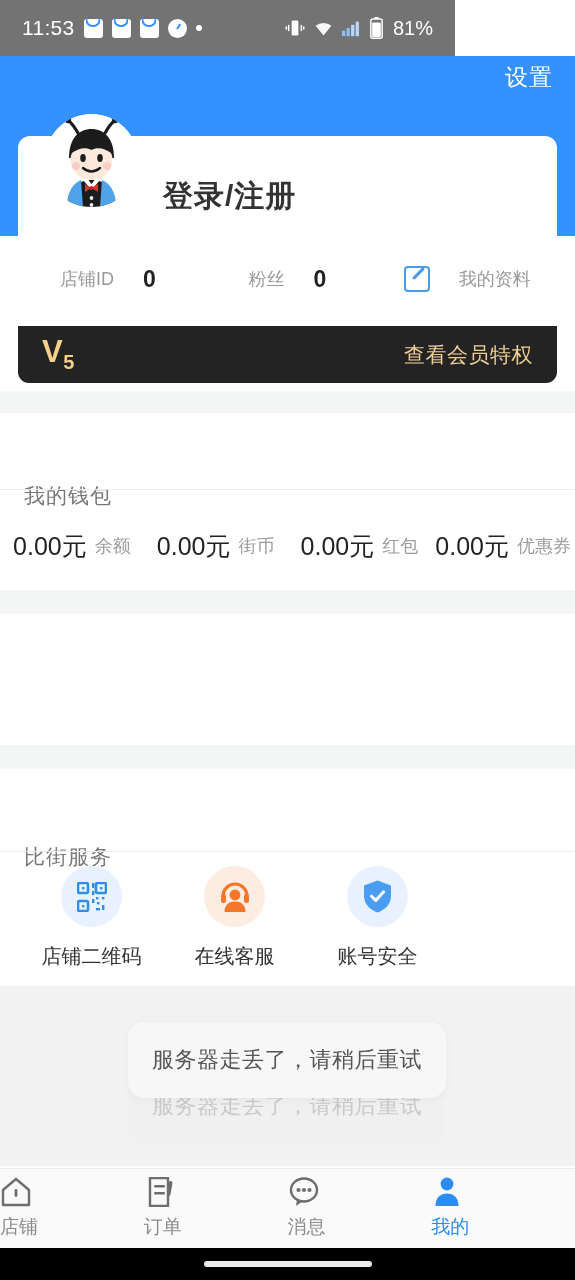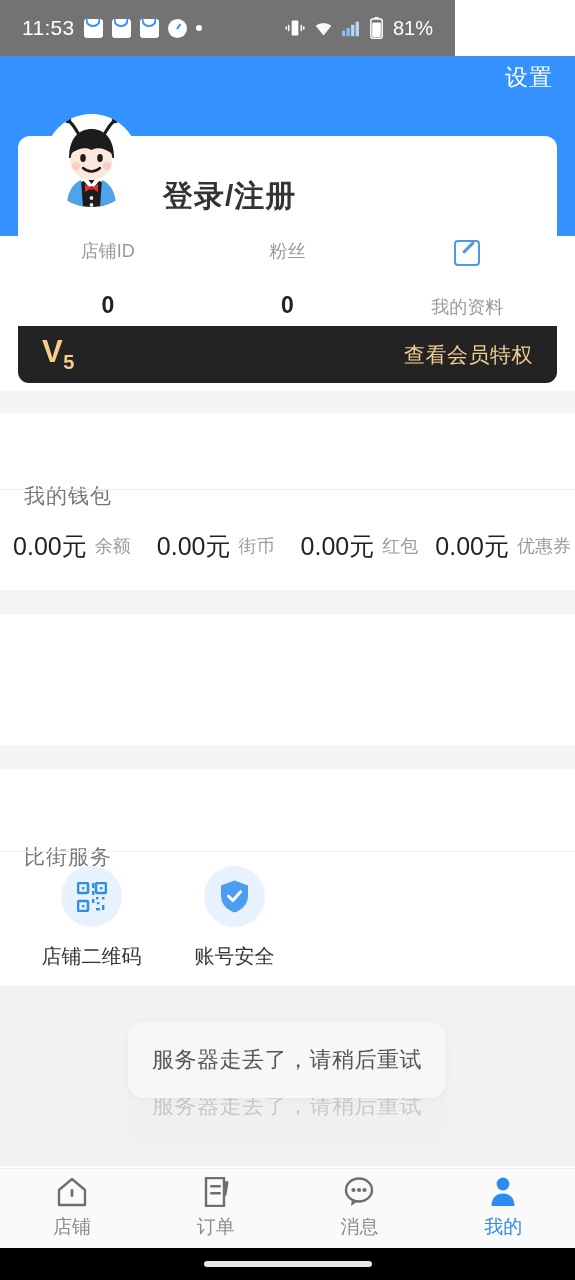--- a/index.html
+++ b/index.html
@@ -65,21 +65,21 @@
   .login-title {
     position: absolute; top: 40px; left: 145px;
     font-size: 30px; font-weight: 700; color: #333; letter-spacing: 1px;
     cursor: pointer;
   }
   .stats-row {
     position: absolute; top: 96px; left: 0; width: 539px; height: 94px;
     display: flex;
   }
   .stat-cell {
-    flex: 1; display: flex; flex-direction: column;
+    flex: 1; display: flex; flex-direction: row;
     align-items: center; justify-content: center; gap: 29px;
   }
   .stat-label { font-size: 18px; color: #999; }
   .stat-value { font-size: 23px; font-weight: 700; color: #222; }
   .edit-icon-box {
     width: 26px; height: 26px; border: 2px solid #4a9ae8; border-radius: 4px;
     position: relative;
   }
   .edit-icon-box::after {
     content: ""; position: absolute; left: 5px; top: 4px;
@@ -153,21 +153,21 @@
   }
 
   
   .bottom-nav {
     position: absolute; top: 1168px; left: 0; width: 575px; height: 80px;
     background: #fafafa; border-top: 1px solid #ededed;
     display: flex;
   }
   .nav-item {
     flex: 1; display: flex; flex-direction: column;
-    align-items: center; justify-content: center; gap: 7px; cursor: pointer;
+    justify-content: center; gap: 7px; cursor: pointer;
   }
   .nav-label { font-size: 19px; color: #8c8c8c; }
   .nav-item.active .nav-label { color: #2d8cf0; }
   .nav-ico { width: 32px; height: 30px; position: relative; }
 
   
   .home-bar {
     position: absolute; top: 1248px; left: 0; width: 575px; height: 32px;
     background: #000; display: flex; align-items: center; justify-content: center;
   }
@@ -325,20 +325,32 @@
           <rect x="25" y="15" width="2.4" height="2.4" fill="#2f8fe8"></rect>
           <rect x="15" y="17" width="2.4" height="4" fill="#2f8fe8"></rect>
           <rect x="20" y="20" width="2.4" height="2.4" fill="#2f8fe8"></rect>
           <rect x="25" y="23" width="2.4" height="5" fill="#2f8fe8"></rect>
           <rect x="19" y="26" width="4" height="2.4" fill="#2f8fe8"></rect>
         </svg>
       </span>
       <span class="svc-label">店铺二维码</span>
     </div>
 
+    <div class="svc-cell">
+      <span class="svc-circle c-org-lt">
+        <svg width="32" height="30" viewBox="0 0 32 30">
+          <path d="M4 14 A12 12 0 0 1 28 14" fill="none" stroke="#f4762a" stroke-width="3.2" stroke-linecap="round"></path>
+          <rect x="2" y="12" width="5" height="9" rx="2.3" fill="#f4762a"></rect>
+          <rect x="25" y="12" width="5" height="9" rx="2.3" fill="#f4762a"></rect>
+          <circle cx="16" cy="13" r="5.4" fill="#f4762a"></circle>
+          <path d="M5.5 30 C5.5 22.5 10.2 19.5 16 19.5 C21.8 19.5 26.5 22.5 26.5 30 Z" fill="#f4762a"></path>
+        </svg>
+      </span>
+      <span class="svc-label">在线客服</span>
+    </div>
 
     <div class="svc-cell">
       <span class="svc-circle c-blue-lt">
         <svg width="29" height="33" viewBox="0 0 29 33">
           <path d="M14.5 0.5 L28 5.5 V16 C28 24.5 21.5 30 14.5 32.5 C7.5 30 1 24.5 1 16 V5.5 Z" fill="#4a9df0"></path>
           <path d="M8.5 16.2 L12.8 20.4 L20.6 11.8" fill="none" stroke="#ffffff" stroke-width="3" stroke-linecap="round" stroke-linejoin="round"></path>
         </svg>
       </span>
       <span class="svc-label">账号安全</span>
     </div>

